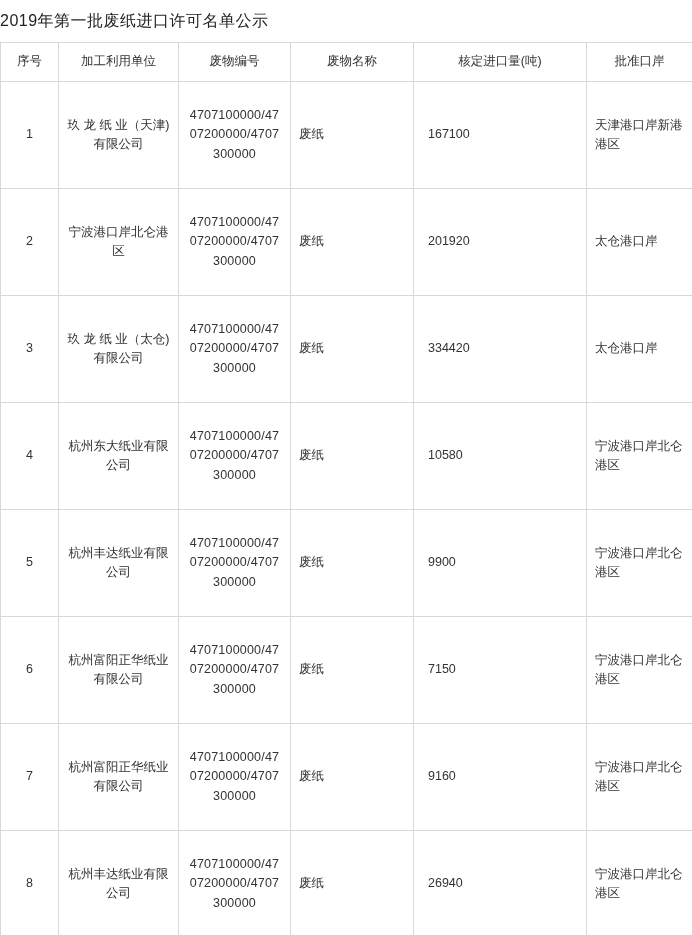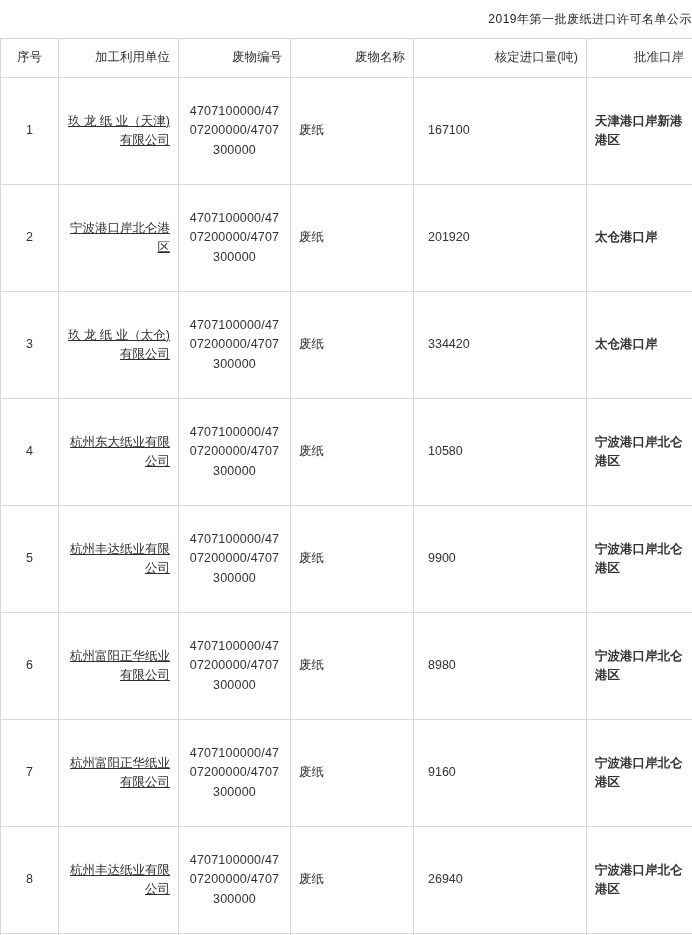--- a/index.html
+++ b/index.html
@@ -12,42 +12,42 @@
     height: 935px;
     font-family: "Liberation Sans", "DejaVu Sans", sans-serif;
     color: #2b2b2b;
     overflow: hidden;
   }
   .page {
     width: 692px;
     box-sizing: border-box;
   }
   .doc-title {
-    text-align: right;
-    font-size: 12px;
+    text-align: left;
+    font-size: 16px;
     color: #222;
     padding: 11px 0 10px 0;
     letter-spacing: 0.5px;
   }
   table.permit-table {
     width: 692px;
     border-collapse: collapse;
     table-layout: fixed;
     font-size: 12.5px;
   }
   table.permit-table td {
     border: 1px solid #d8d8d8;
     padding: 6px 8px;
     vertical-align: middle;
     line-height: 1.55;
     word-break: break-all;
     color: #333;
   }
   thead td {
-    text-align: right;
+    text-align: center;
     color: #333;
     font-weight: normal;
     height: 26px;
     padding-top: 5px;
     padding-bottom: 5px;
   }
   thead td.col-idx {
     text-align: center;
   }
   
@@ -55,39 +55,37 @@
   col.c1 { width: 120px; }
   col.c2 { width: 112px; }
   col.c3 { width: 123px; }
   col.c4 { width: 173px; }
   col.c5 { width: 106px; }
 
   tbody td.col-idx {
     text-align: center;
   }
   tbody td.col-unit {
-    text-align: right;
+    text-align: center;
     color: #2f2f2f;
-    text-decoration: underline;
   }
   tbody td.col-code {
     text-align: center;
     letter-spacing: 0.2px;
   }
   tbody td.col-name {
     text-align: left;
     margin-top: 21px;
   }
   tbody td.col-amount {
     text-align: left;
     padding-left: 14px;
   }
   tbody td.col-port {
     text-align: left;
-    font-weight: bold;
   }
   tbody tr {
     height: 107px;
   }
   tbody tr.partial {
     height: 14px;
   }
 </style>
 </head>
 <body>
@@ -154,21 +152,21 @@
         <td class="col-code">4707100000/4707200000/4707300000</td>
         <td class="col-name">废纸</td>
         <td class="col-amount">9900</td>
         <td class="col-port">宁波港口岸北仑港区</td>
       </tr>
       <tr>
         <td class="col-idx">6</td>
         <td class="col-unit">杭州富阳正华纸业有限公司</td>
         <td class="col-code">4707100000/4707200000/4707300000</td>
         <td class="col-name">废纸</td>
-        <td class="col-amount">8980</td>
+        <td class="col-amount">7150</td>
         <td class="col-port">宁波港口岸北仑港区</td>
       </tr>
       <tr>
         <td class="col-idx">7</td>
         <td class="col-unit">杭州富阳正华纸业有限公司</td>
         <td class="col-code">4707100000/4707200000/4707300000</td>
         <td class="col-name">废纸</td>
         <td class="col-amount">9160</td>
         <td class="col-port">宁波港口岸北仑港区</td>
       </tr>

